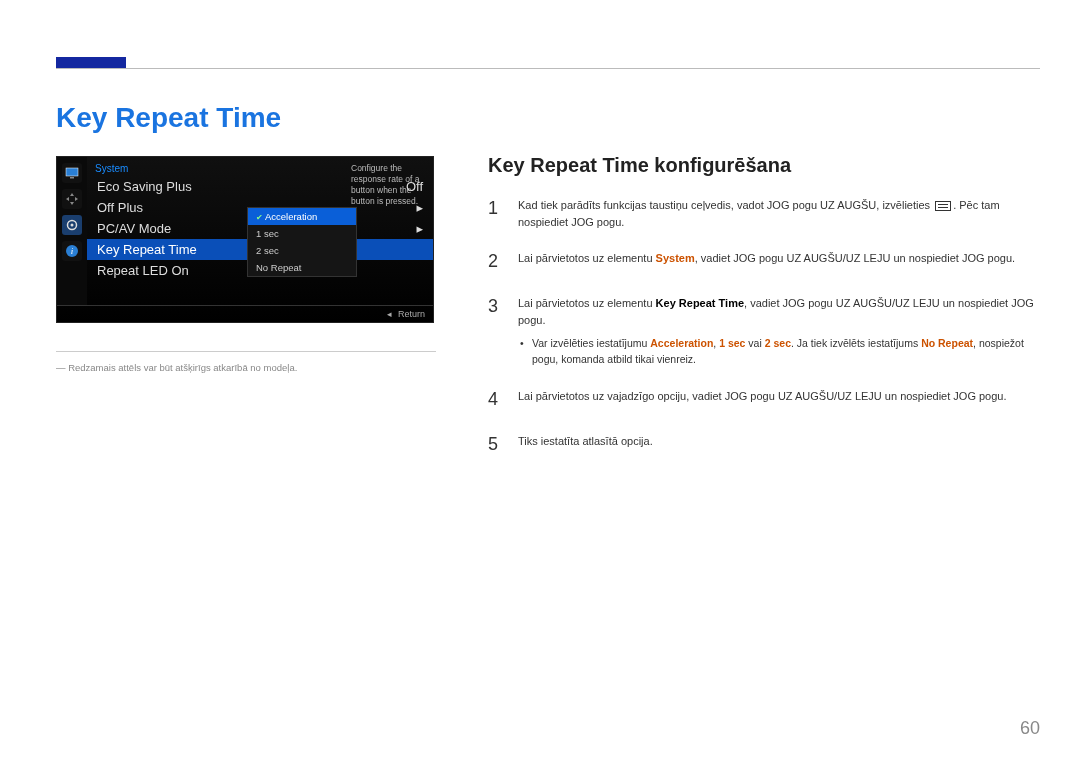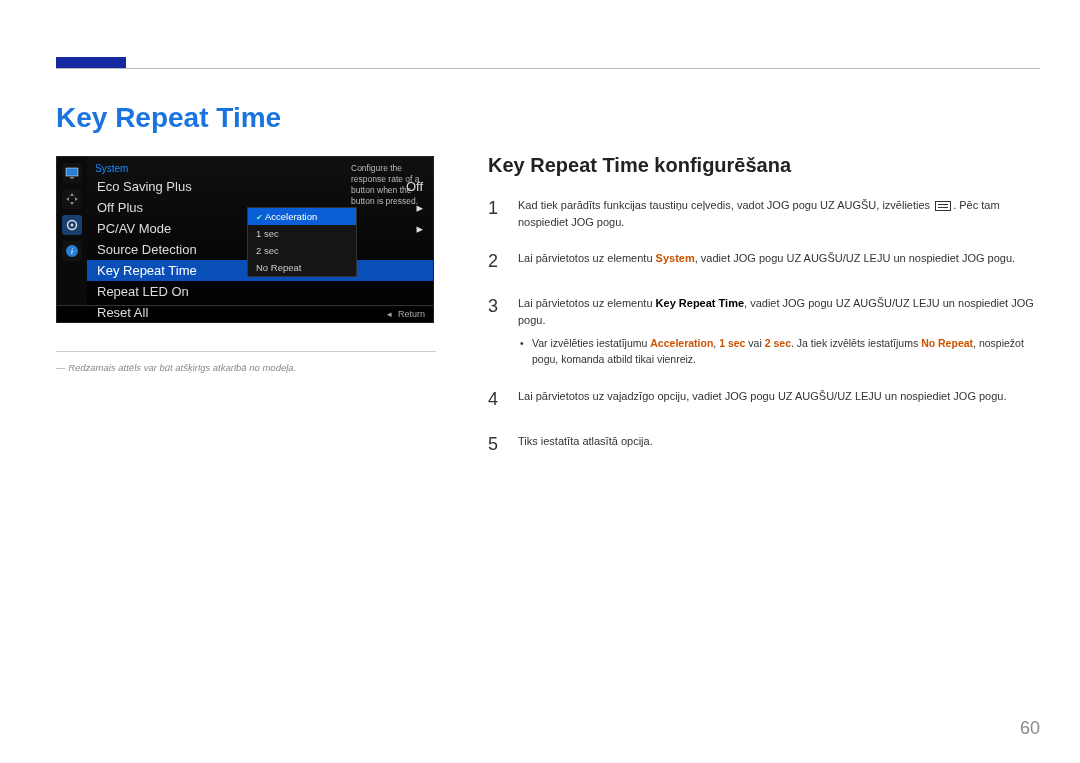--- a/index.html
+++ b/index.html
@@ -98,21 +98,21 @@
   .osd-foot {
     border-top:1px solid #333;
     text-align:right;
     font-size:9px;
     padding:3px 8px;
     color:#aaa;
   }
   .osd-foot .tri { display:inline-block; margin-right:4px; }
 
   .rule { border:0; border-top:1px solid #ccc; margin:28px 0 10px; }
-  .footnote { font-size:9.5px; color:#888;font-style:italic; }
+  .footnote { font-size:9.5px; color:#888; }
   .footnote::before { content:"― "; }
 
   
   h2.sub {
     font-size: 20px;
     font-weight: 700;
     margin-top: 38px;
     margin-bottom: 18px;
     color:#222;
   }
@@ -208,34 +208,26 @@
                 <span>Off</span>
               </div>
               <div class="mrow">
                 <span>Off Plus</span>
                 <span>▸</span>
               </div>
               <div class="mrow">
                 <span>PC/AV Mode</span>
                 <span>▸</span>
               </div>
-              <div class="mrow">
-                <span>Source Detection</span>
-                <span></span>
-              </div>
               <div class="mrow sel">
                 <span>Key Repeat Time</span>
                 <span></span>
               </div>
               <div class="mrow">
                 <span>Repeat LED On</span>
-                <span></span>
-              </div>
-              <div class="mrow">
-                <span>Reset All</span>
                 <span></span>
               </div>
             </div>
         </div>
         <div class="osd-sub" id="osd-sub">
             <div class="srow sel">Acceleration</div>
             <div class="srow">1 sec</div>
             <div class="srow">2 sec</div>
             <div class="srow">No Repeat</div>
           </div>

